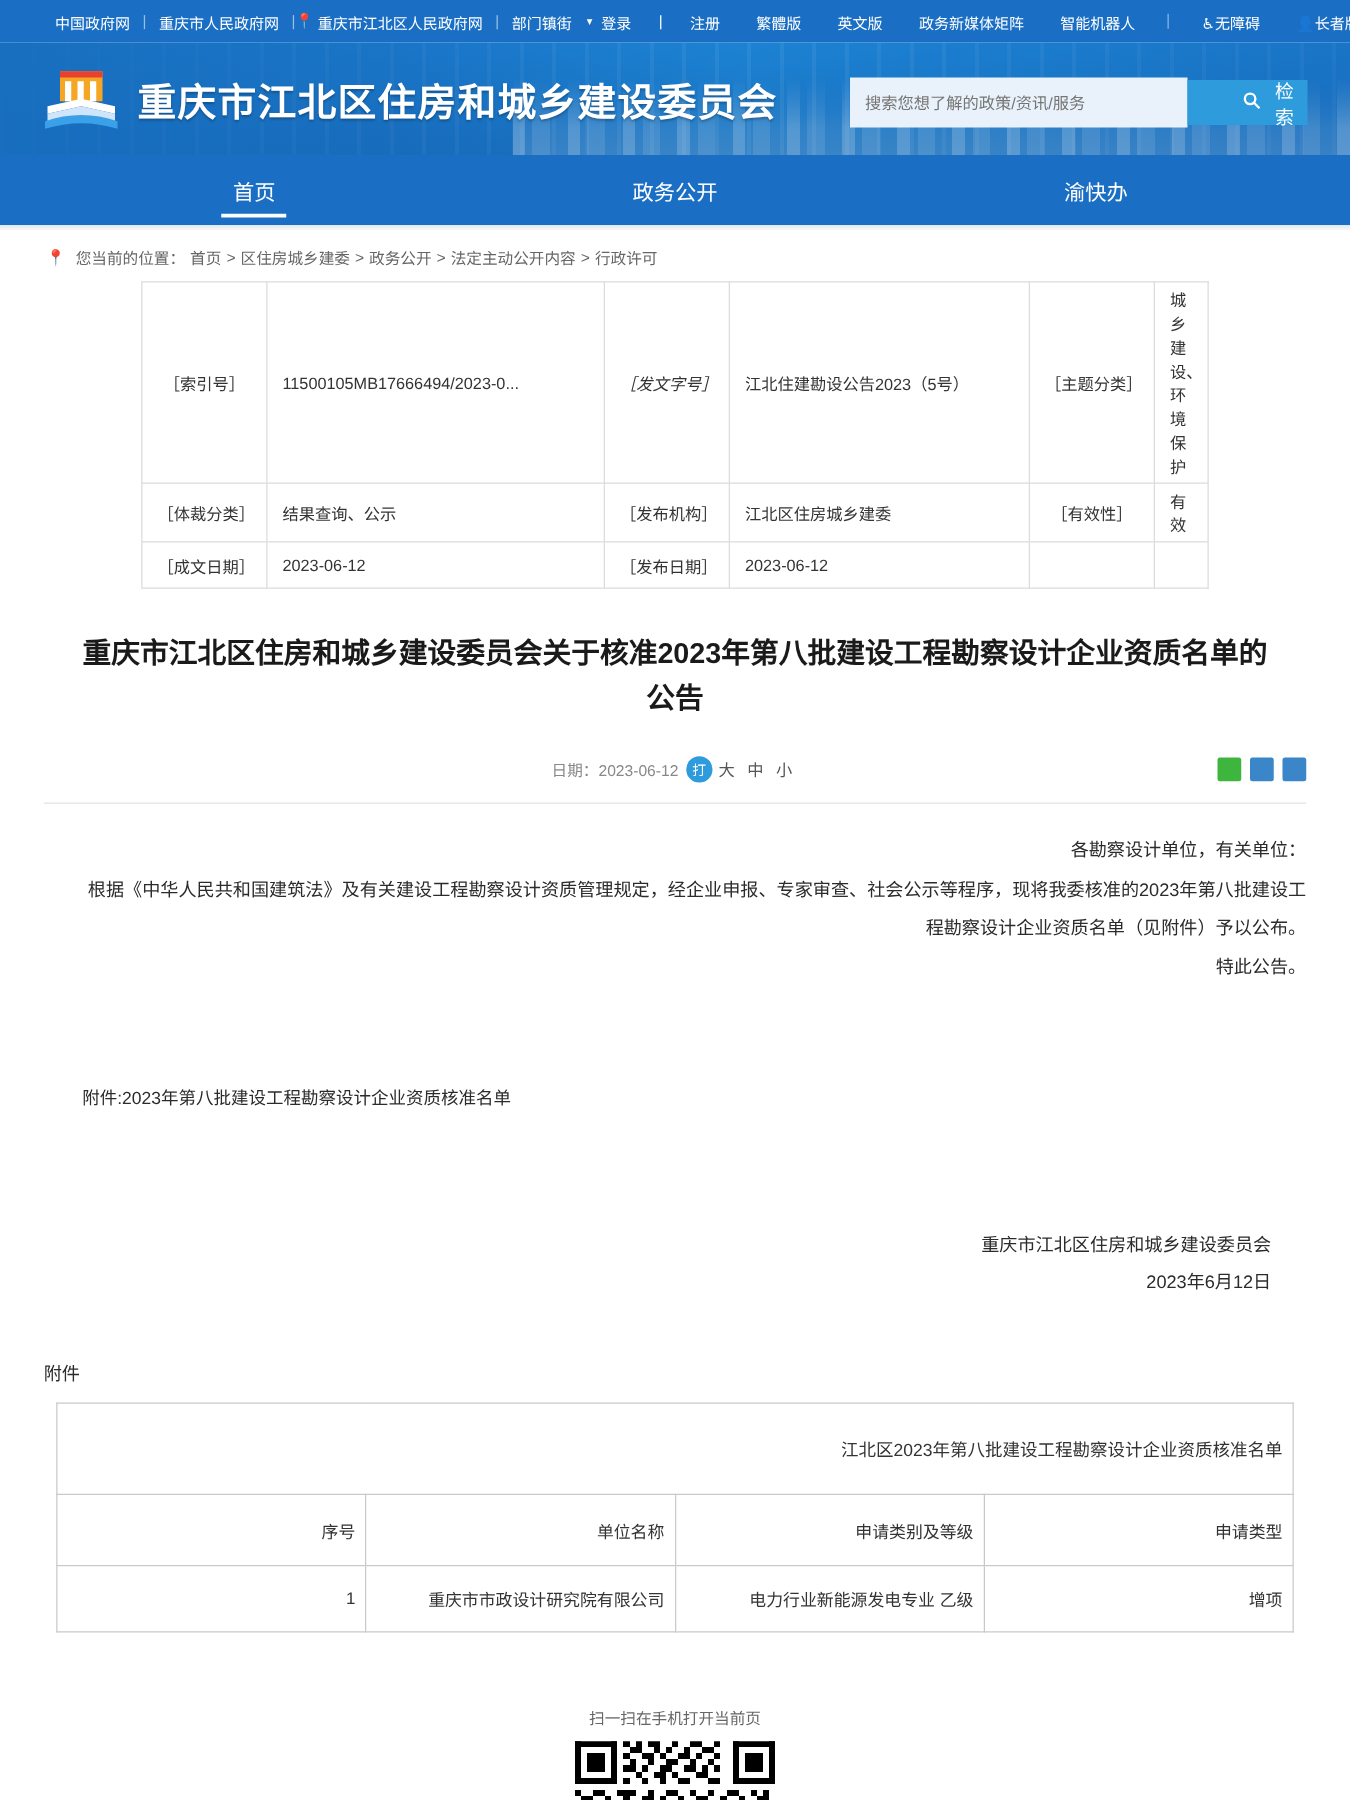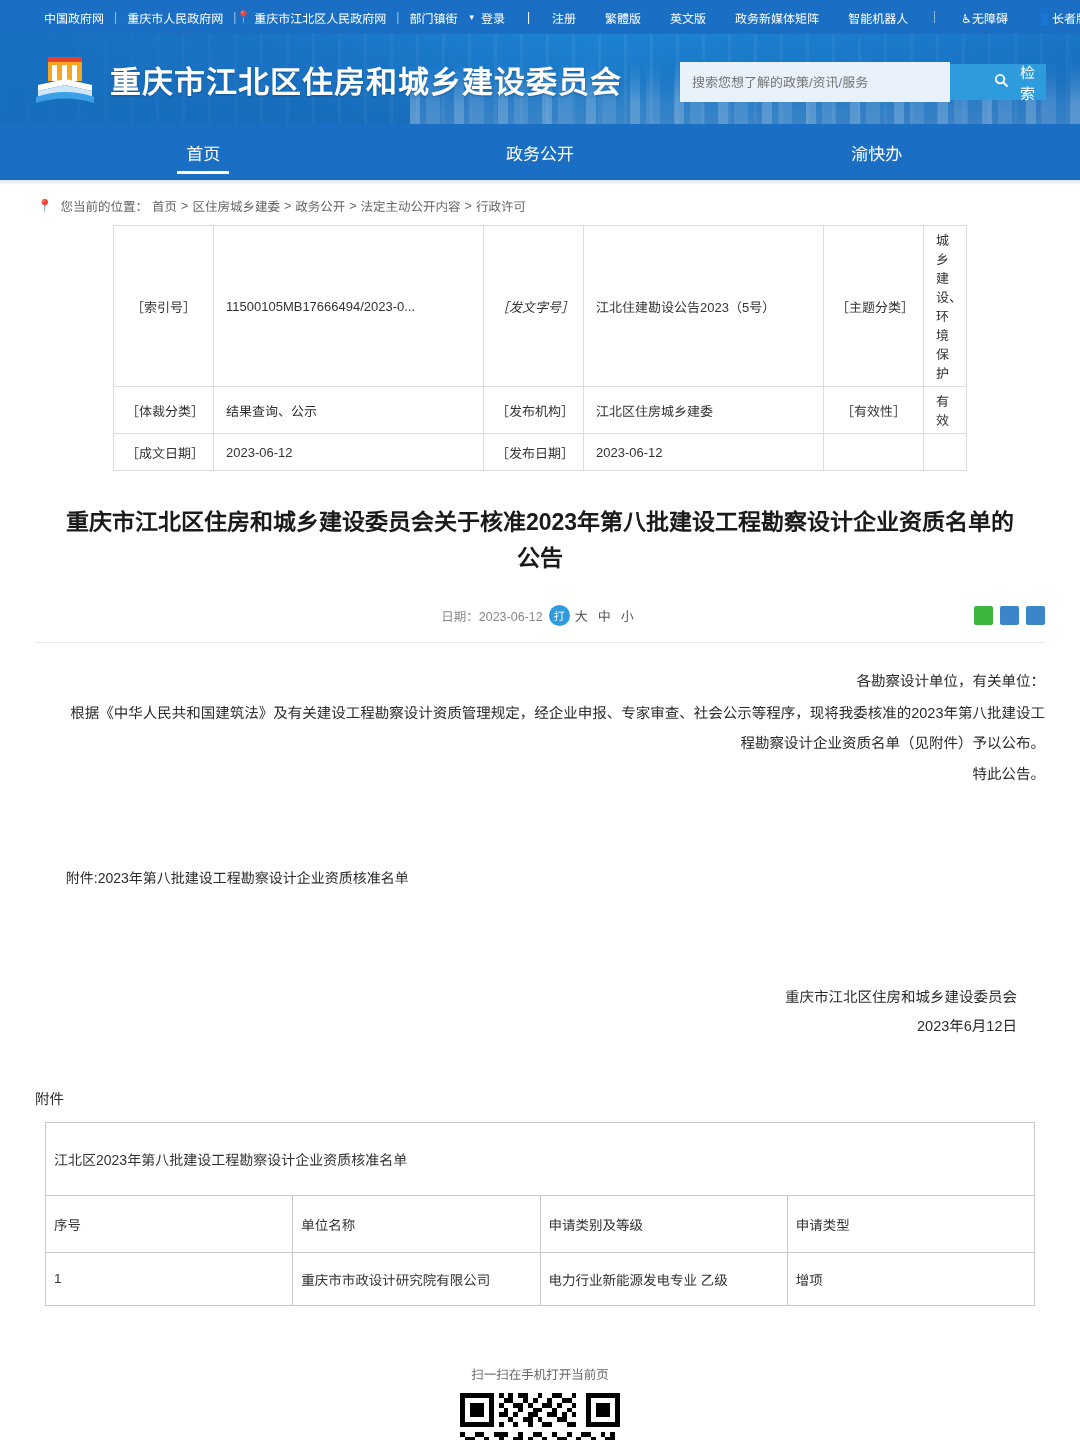--- a/index.html
+++ b/index.html
@@ -167,21 +167,21 @@
   .signature { text-align: right; font-size: 14.5px; color: #2b2b2b; line-height: 2.0; margin-top: 90px; padding-right: 28px; }
 
   .attach-label { font-size: 14.5px; color: #2b2b2b; margin-top: 46px; margin-bottom: 14px; }
 
   
   .att-table {
     width: 990px; margin: 0 auto 0 auto; border-collapse: collapse;
     font-size: 13.5px; color: #333; table-layout: fixed;
   }
   .att-table td {
-    border: 1px solid #c9c9c9; text-align: left; padding: 16px 8px;
+    border: 1px solid #c9c9c9; text-align: right; padding: 16px 8px;
   }
   .att-title td { padding: 26px 8px; font-size: 14px; }
   .att-head td { padding: 18px 8px; }
 
   
   .qr-wrap { text-align: center; margin-top: 58px; padding-bottom: 30px; }
   .qr-text { font-size: 12.5px; color: #666; margin-bottom: 10px; }
   .qr-img { width: 160px; height: 160px; margin: 0 auto; }
   .qr-img svg { display: block; }
 </style>

